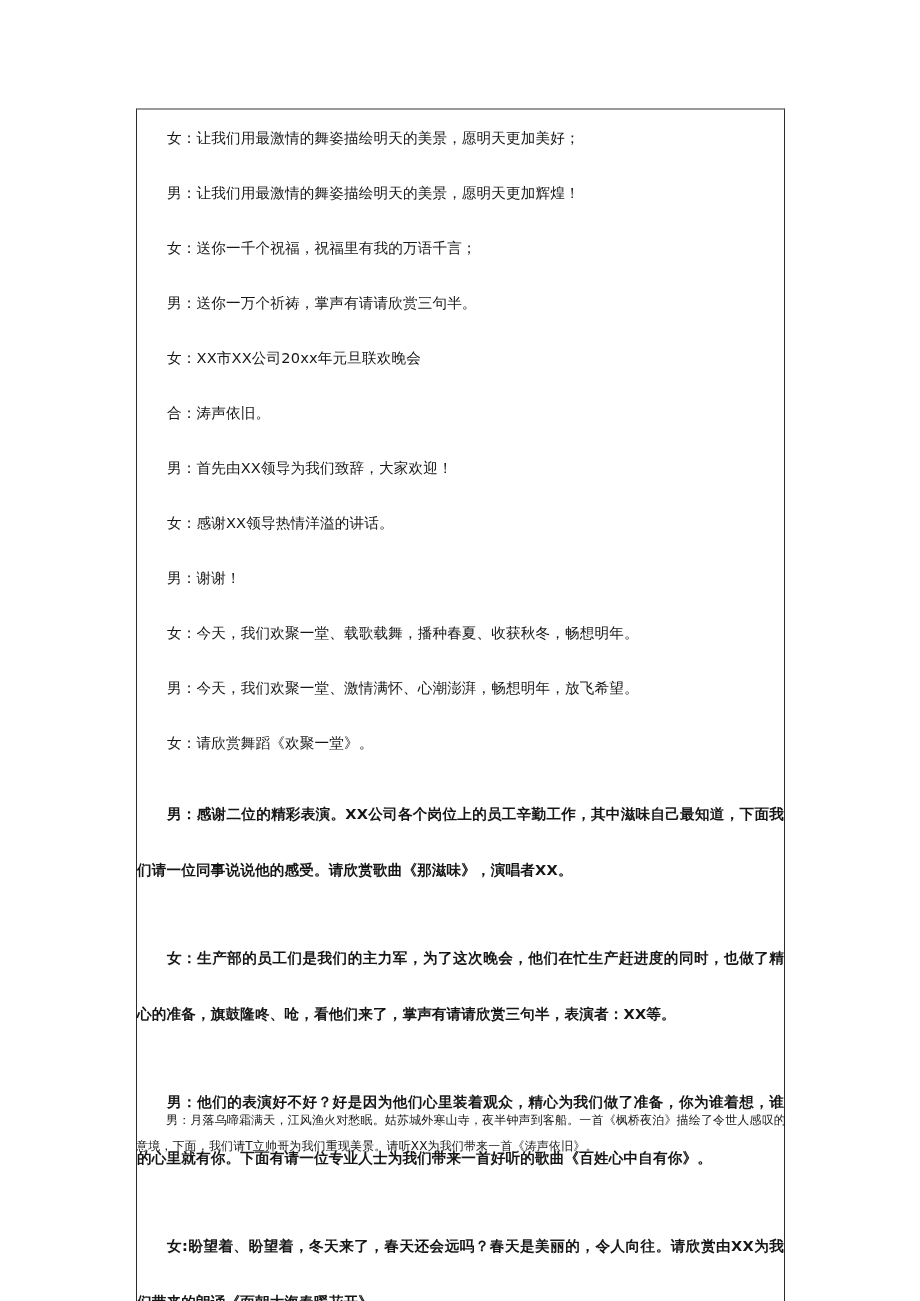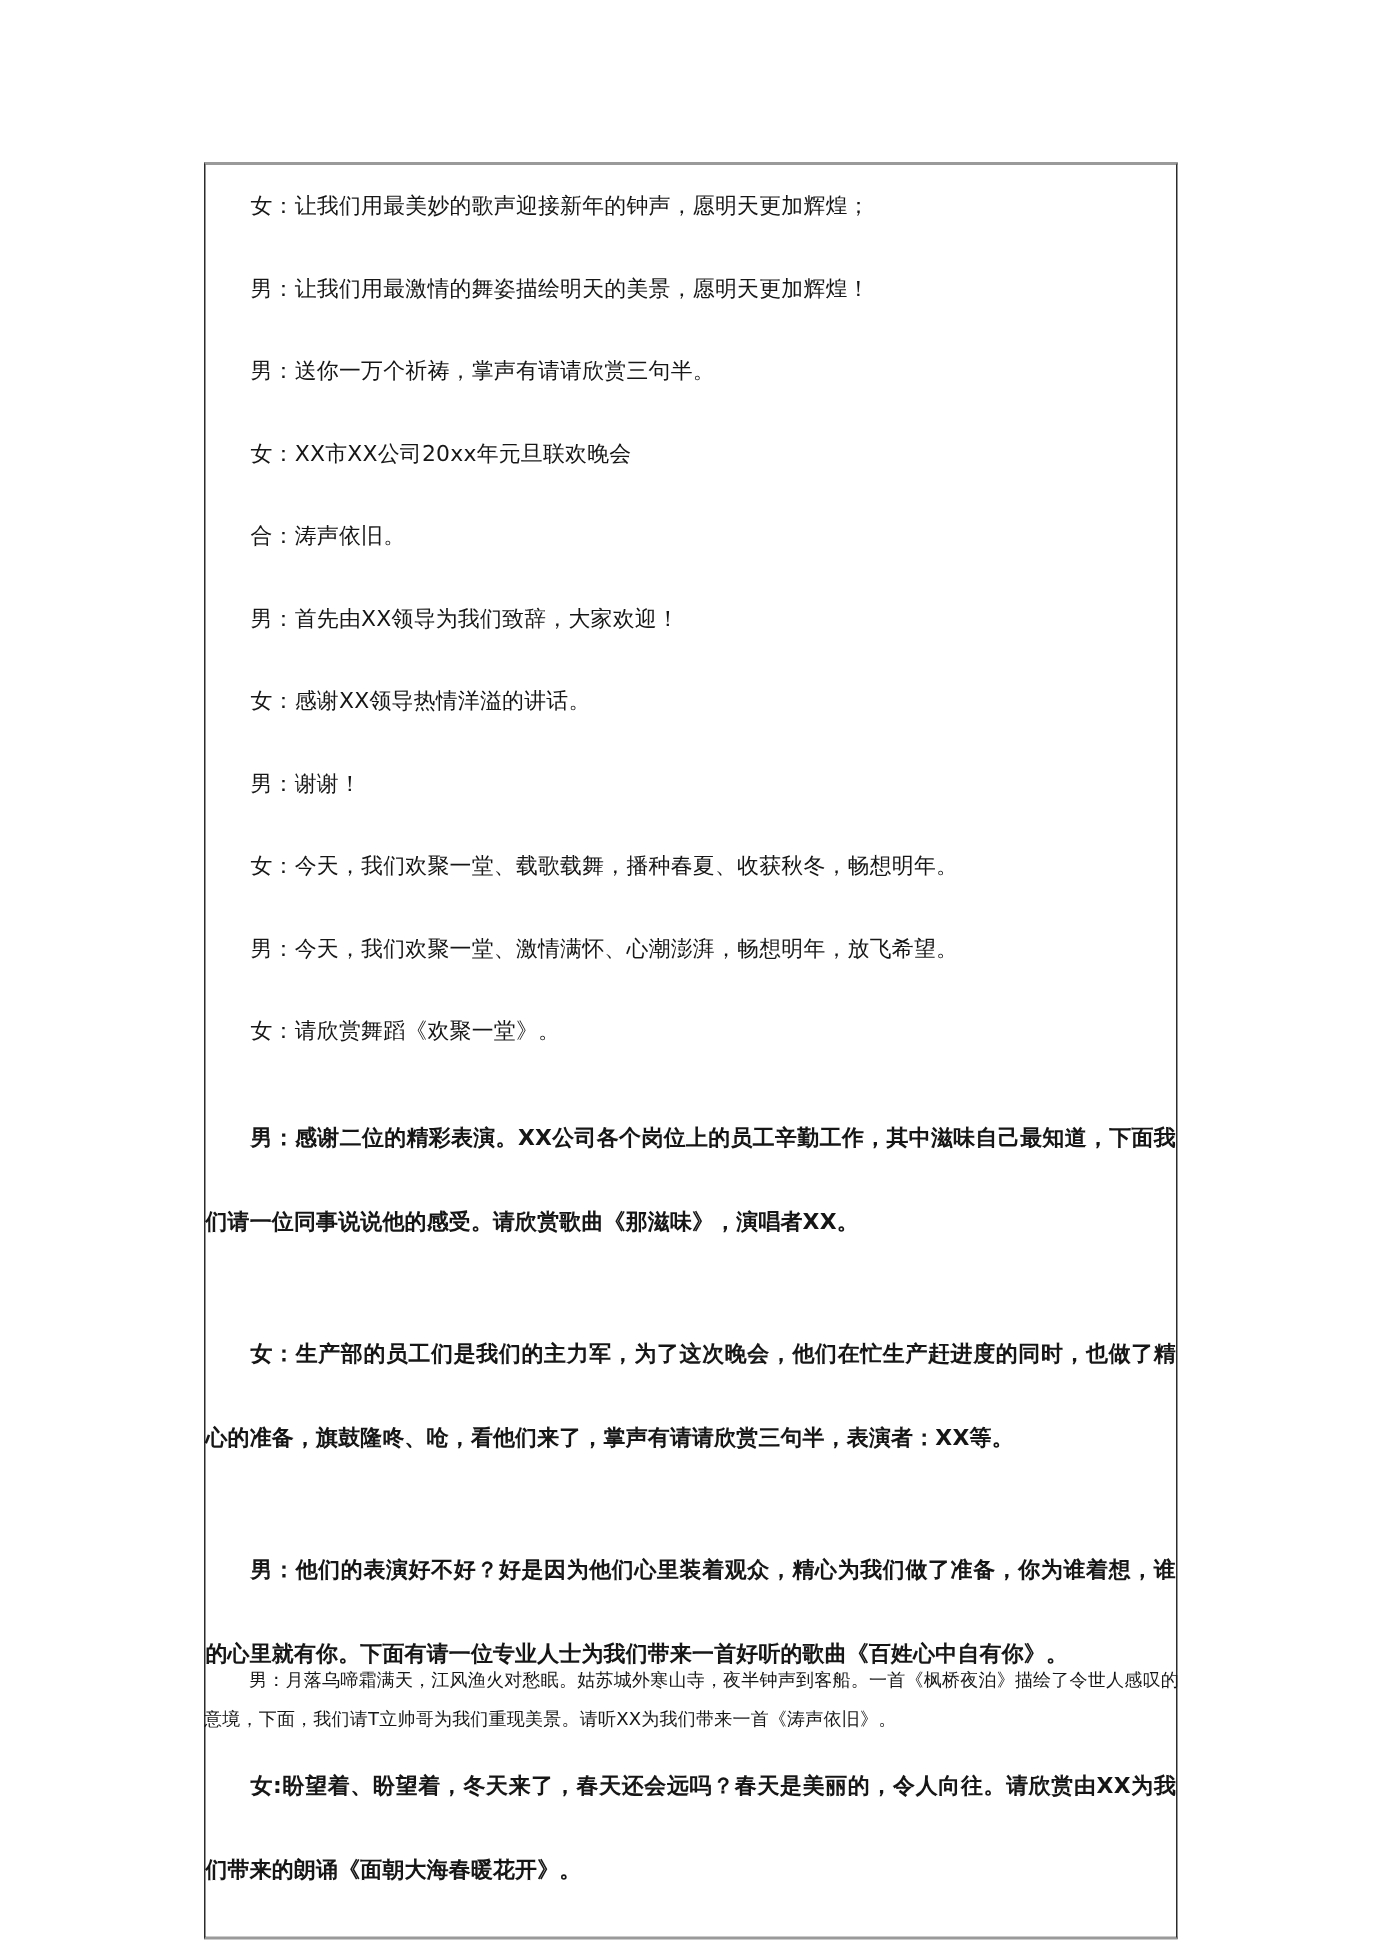--- a/index.html
+++ b/index.html
@@ -85,22 +85,23 @@
   }
 </style>
 </head>
 <body>
 
 <div class="page">
 
   <div class="script-table">
     <div class="cell">
 
-      <p class="line spaced">女：让我们用最美妙的歌声迎接新年的钟声，愿明天更加辉煌；</p>
+      <p class="line spaced">女：让我们用最激情的舞姿描绘明天的美景，愿明天更加美好；</p>
       <p class="line spaced">男：让我们用最激情的舞姿描绘明天的美景，愿明天更加辉煌！</p>
+      <p class="line spaced">女：送你一千个祝福，祝福里有我的万语千言；</p>
       <p class="line spaced">男：送你一万个祈祷，掌声有请请欣赏三句半。</p>
       <p class="line spaced">女：XX市XX公司20xx年元旦联欢晚会</p>
       <p class="line spaced">合：涛声依旧。</p>
       <p class="line spaced">男：首先由XX领导为我们致辞，大家欢迎！</p>
       <p class="line spaced">女：感谢XX领导热情洋溢的讲话。</p>
       <p class="line spaced">男：谢谢！</p>
       <p class="line spaced">女：今天，我们欢聚一堂、载歌载舞，播种春夏、收获秋冬，畅想明年。</p>
       <p class="line spaced">男：今天，我们欢聚一堂、激情满怀、心潮澎湃，畅想明年，放飞希望。</p>
       <p class="line spaced">女：请欣赏舞蹈《欢聚一堂》。</p>
 

